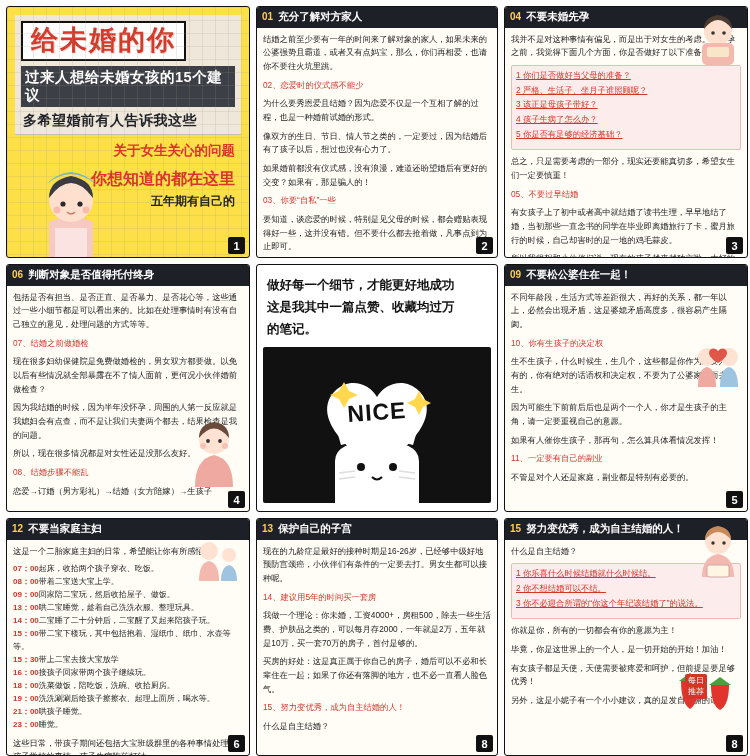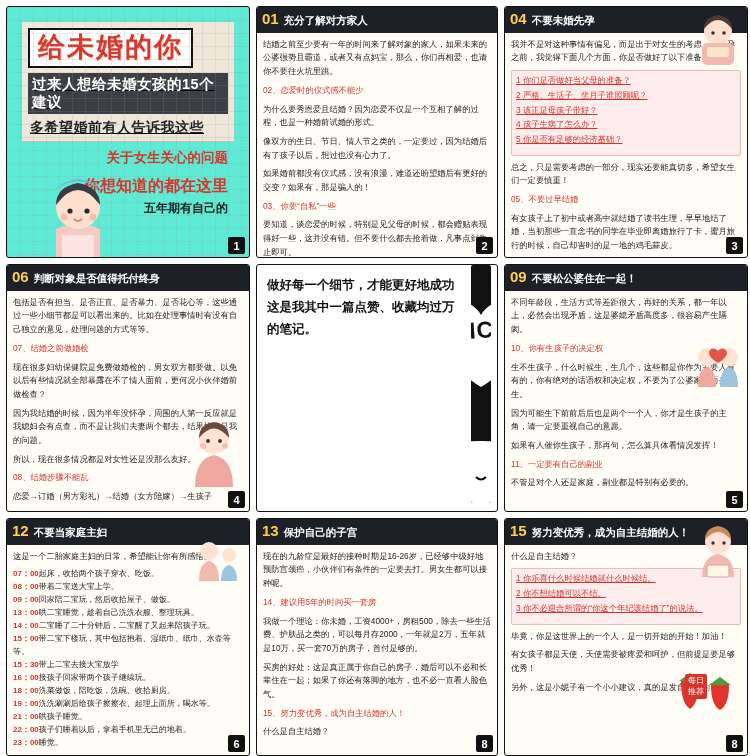--- a/index.html
+++ b/index.html
@@ -34,23 +34,22 @@
     right: 4px; bottom: 3px;
     width: 17px; height: 17px;
     background: #111; color: #fff;
     font-size: 11px; font-weight: bold;
     display: flex; align-items: center; justify-content: center;
     border-radius: 2px;
     z-index: 6;
   }
   
   .cover {
-    background: #5eead4;
-    padding: 15px;
-    text-decoration: underline;
+    background: #fde047;
+    padding: 8px;
   }
   .cover-top {
     background: #efe7d9;
     border-bottom: 1px solid #c9bfae;
     padding: 6px 6px 4px 6px;
   }
   .cover-title {
     display: inline-block;
     background: #fff;
     border: 2px solid #111;
@@ -131,21 +130,21 @@
     background: #1d2027;
     color: #fff;
     font-size: 10.5px;
     font-weight: bold;
     padding: 3px 5px 4px 5px;
     line-height: 1.25;
     display: flex;
     gap: 5px;
     align-items: baseline;
   }
-  .hd .hd-n { color: #ffcf4d; font-size: 15px; }
+  .hd .hd-n { color: #ffcf4d; font-size: 10px; }
   .body {
     padding: 5px 6px 6px 6px;
     font-size: 8.3px;
     line-height: 1.65;
     color: #1c1c1c;
   }
   .body p { margin: 0 0 5px 0; }
   .body p:last-child { margin-bottom: 0; }
   .hl { color: #d4342a; }
   .hl-u { color: #d4342a; text-decoration: underline; text-decoration-color: #d4342a; }
@@ -155,21 +154,21 @@
     background: #fdecec;
     border: 1px solid #f0b9b4;
     padding: 3px 4px;
     margin: 2px 0 5px 0;
     border-radius: 2px;
   }
   
   .nice {
     background: #fff;
     display: flex;
-    flex-direction: row;
+    flex-direction: column;
   }
   .nice-text {
     padding: 10px 10px 6px 10px;
     font-size: 12.5px;
     line-height: 1.75;
     color: #111;
     font-weight: bold;
   }
   .nice-img {
     position: relative;
@@ -392,21 +391,20 @@
         <div><span class="t">08：00</span><span>带着二宝送大宝上学。</span></div>
         <div><span class="t">09：00</span><span>回家陪二宝玩，然后收拾屋子、做饭。</span></div>
         <div><span class="t">13：00</span><span>哄二宝睡觉，趁着自己洗洗衣服、整理玩具。</span></div>
         <div><span class="t">14：00</span><span>二宝睡了二十分钟后，二宝醒了又起来陪孩子玩。</span></div>
         <div><span class="t">15：00</span><span>带二宝下楼玩，其中包括抱着、湿纸巾、纸巾、水壶等等。</span></div>
         <div><span class="t">15：30</span><span>带上二宝去接大宝放学</span></div>
         <div><span class="t">16：00</span><span>接孩子回家带两个孩子继续玩。</span></div>
         <div><span class="t">18：00</span><span>洗菜做饭，陪吃饭，洗碗、收拾厨房。</span></div>
         <div><span class="t">19：00</span><span>洗洗涮涮后给孩子擦擦衣、起理上面所，喝水等。</span></div>
         <div><span class="t">21：00</span><span>哄孩子睡觉。</span></div>
-        <div><span class="t">22：00</span><span>孩子们睡着以后，拿着手机里无已的地着。</span></div>
         <div><span class="t">23：00</span><span>睡觉。</span></div>
       </div>
       <p style="margin-top:5px;">这些日常，带孩子期间还包括大宝班级群里的各种事情处理，孩子学校的事情，孩子生病吃药打针…</p>
     </div>
     <svg class="sticker" style="right:4px; top:18px; width:54px; height:44px;" viewBox="0 0 54 44">
       <circle cx="18" cy="14" r="9" fill="#ffe2d2"></circle>
       <circle cx="38" cy="18" r="7" fill="#ffe2d2"></circle>
       <path d="M8 44 Q8 26 18 24 Q28 26 28 44 Z" fill="#f3b8ae"></path>
       <path d="M30 44 Q30 30 38 28 Q46 30 46 44 Z" fill="#9fc4e0"></path>
     </svg>
@@ -436,20 +434,21 @@
     </div>
     <div class="body">
       <p>什么是自主结婚？</p>
       <div class="pinkbox">
         <ul class="ol">
           <li class="hl-u">1 你乐喜什么时候结婚就什么时候结。</li>
           <li class="hl-u">2 你不想结婚可以不结。</li>
           <li class="hl-u">3 你不必迎合所谓的“你这个年纪该结婚了”的说法。</li>
         </ul>
       </div>
+      <p>你就是你，所有的一切都会有你的意愿为主！</p>
       <p>毕竟，你是这世界上的一个人，是一切开始的开始！加油！</p>
       <p>有女孩子都是天使，天使需要被疼爱和呵护，但前提是要足够优秀！</p>
       <p>另外，这是小妮子有一个小小建议，真的是发自肺腑的话。</p>
     </div>
     <svg class="girl-icon" viewBox="0 0 54 58">
       <circle cx="27" cy="20" r="13" fill="#ffe2d2"></circle>
       <path d="M14 19 Q27 3 40 19 Q40 7 27 5 Q14 7 14 19 Z" fill="#c98a5a"></path>
       <circle cx="22" cy="22" r="1.7" fill="#333"></circle>
       <circle cx="33" cy="22" r="1.7" fill="#333"></circle>
       <path d="M11 56 Q11 36 27 33 Q43 36 43 56 Z" fill="#f3b8ae"></path>

